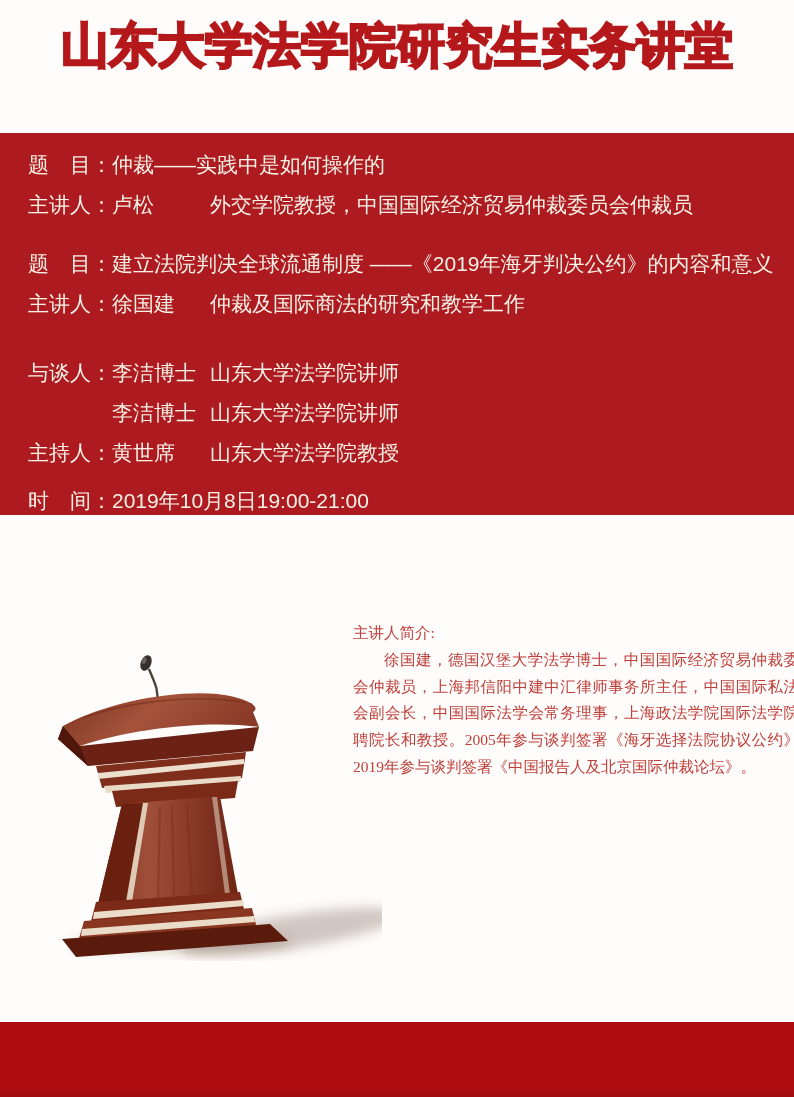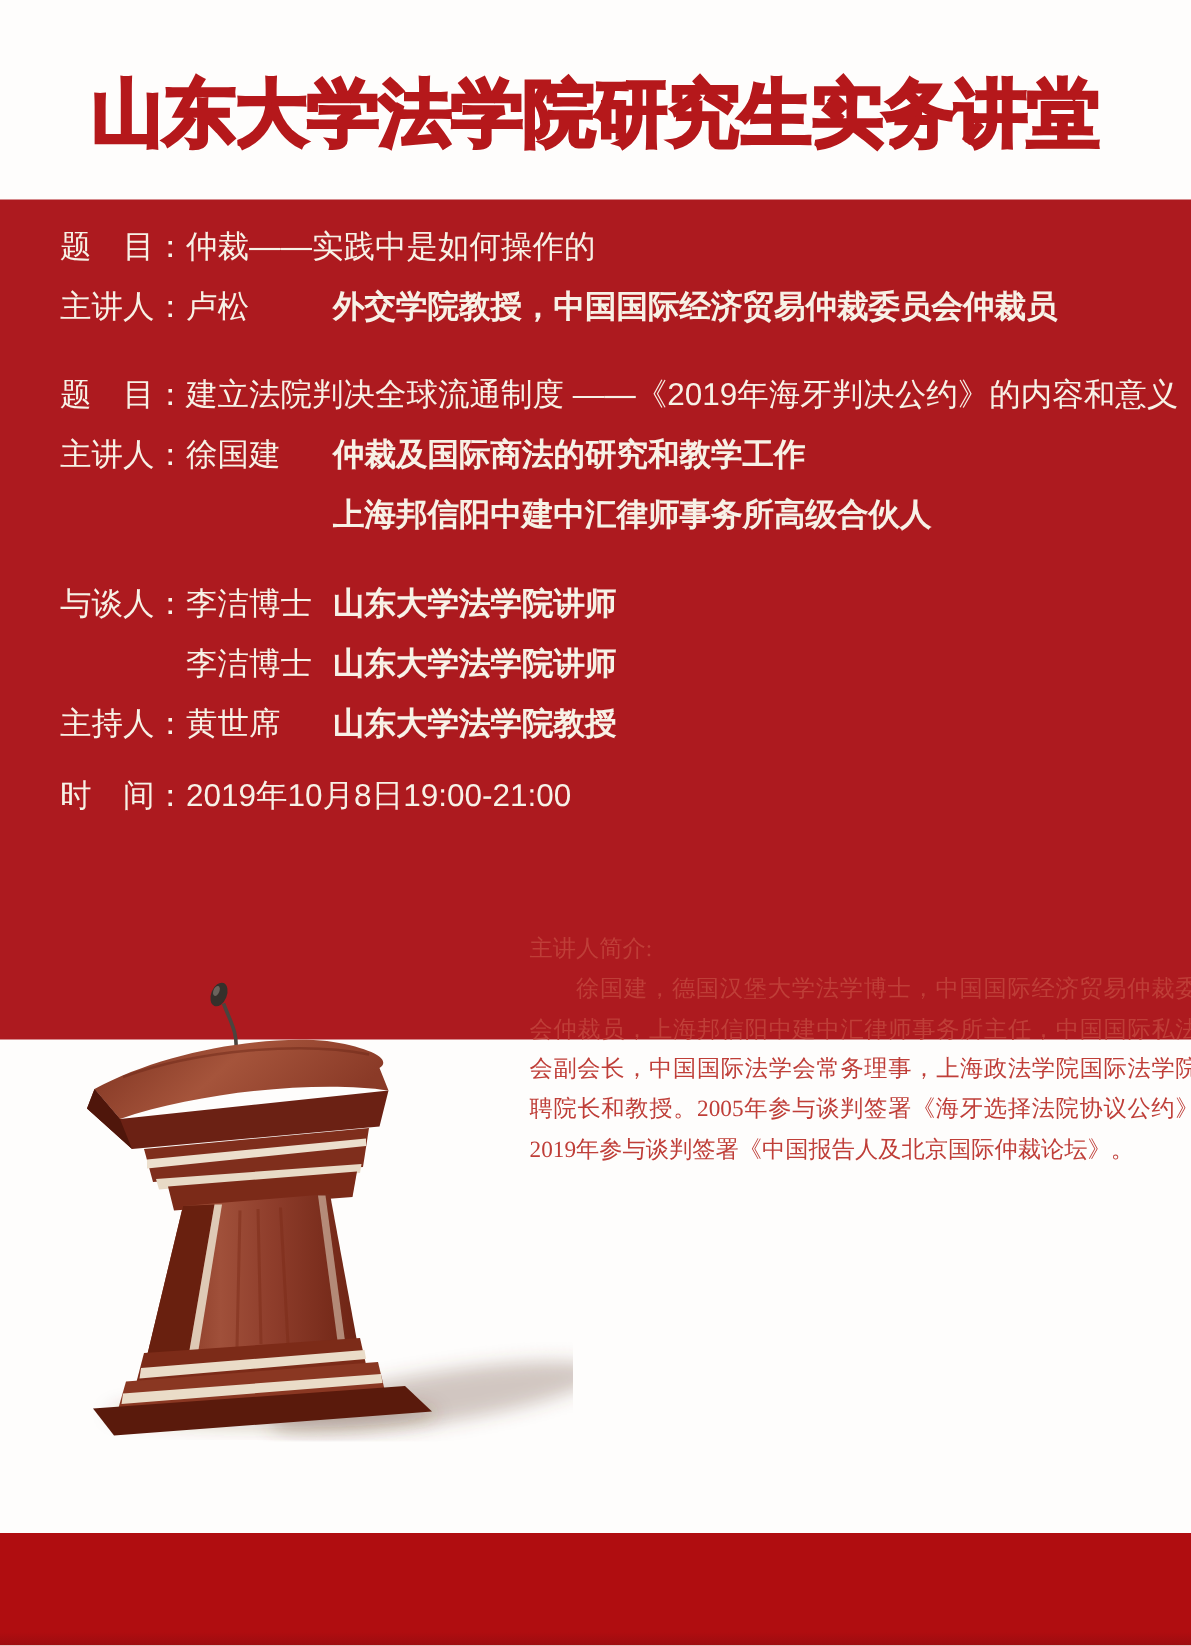--- a/index.html
+++ b/index.html
@@ -10,43 +10,43 @@
   }
   
   .corner { position:absolute; width:18px; height:18px; border-radius:50%;
             background:var(--title-red,#b5181b); top:-8px; }
   .corner.left  { left:-7px; }
   .corner.right { right:-7px; }
 
   
   .header { position:absolute; left:0; top:0; width:794px; height:133px; background:var(--paper,#fefdfc); }
   .header h1 {
-    margin:0; padding-top:47px; text-align:center;
+    margin:0; padding-top:16px; text-align:center;
     font-family:"DejaVu Sans", sans-serif; font-weight:bold;
     font-size:48px; line-height:58px; letter-spacing:0;
     color:var(--title-red,#b5181b);
     -webkit-text-stroke:2.3px var(--title-red,#b5181b);
   }
 
   
   .band {
-    position:absolute; left:0; top:133px; width:794px; height:560px;
+    position:absolute; left:0; top:133px; width:794px; height:382px;
     background:var(--band-red,#ad1a1f);
     color:var(--band-text,#f7f1e6);
     font-size:21px; box-sizing:border-box;
-    padding:17px 12px 0 40px;
+    padding:17px 12px 0 28px;
   }
   .band-section + .band-section { margin-top:29px; }
   .band-section:nth-child(4) { margin-top:18px; }
   .band-row { display:flex; line-height:30px; white-space:nowrap; }
   .band-row + .band-row { margin-top:10px; }
   .band-row .label { width:84px; flex:0 0 auto; }
   .band-row .name  { width:98px; flex:0 0 auto; }
   .band-row .name.wide { width:auto; flex:1 1 auto; }
-  .band-row .desc  { flex:1 1 auto;font-weight:bold; }
+  .band-row .desc  { flex:1 1 auto; }
 
   
   .podium-wrap { position:absolute; left:22px; top:626px; width:360px; height:335px; }
   .bio {
     position:absolute; left:313px; top:620px; width:462px;
     color:var(--bio-red,#bf3e38);
     font-family:"Liberation Serif", serif;
     font-size:15.5px; line-height:26.8px; text-align:justify;margin-left:40px;
   }
   .bio .bio-heading { text-align:left; }
@@ -91,21 +91,20 @@
             <span class="col desc"></span>
           </div>
           <div class="band-row">
             <span class="col label">主讲人：</span>
             <span class="col name">徐国建</span>
             <span class="col desc">仲裁及国际商法的研究和教学工作</span>
           </div>
           <div class="band-row">
             <span class="col label"></span>
             <span class="col name"></span>
-            <span class="col desc">上海邦信阳中建中汇律师事务所高级合伙人</span>
           </div>
         </div>
         <div class="band-section">
           <div class="band-row">
             <span class="col label">与谈人：</span>
             <span class="col name">李洁博士</span>
             <span class="col desc">山东大学法学院讲师</span>
           </div>
           <div class="band-row">
             <span class="col label"></span>

